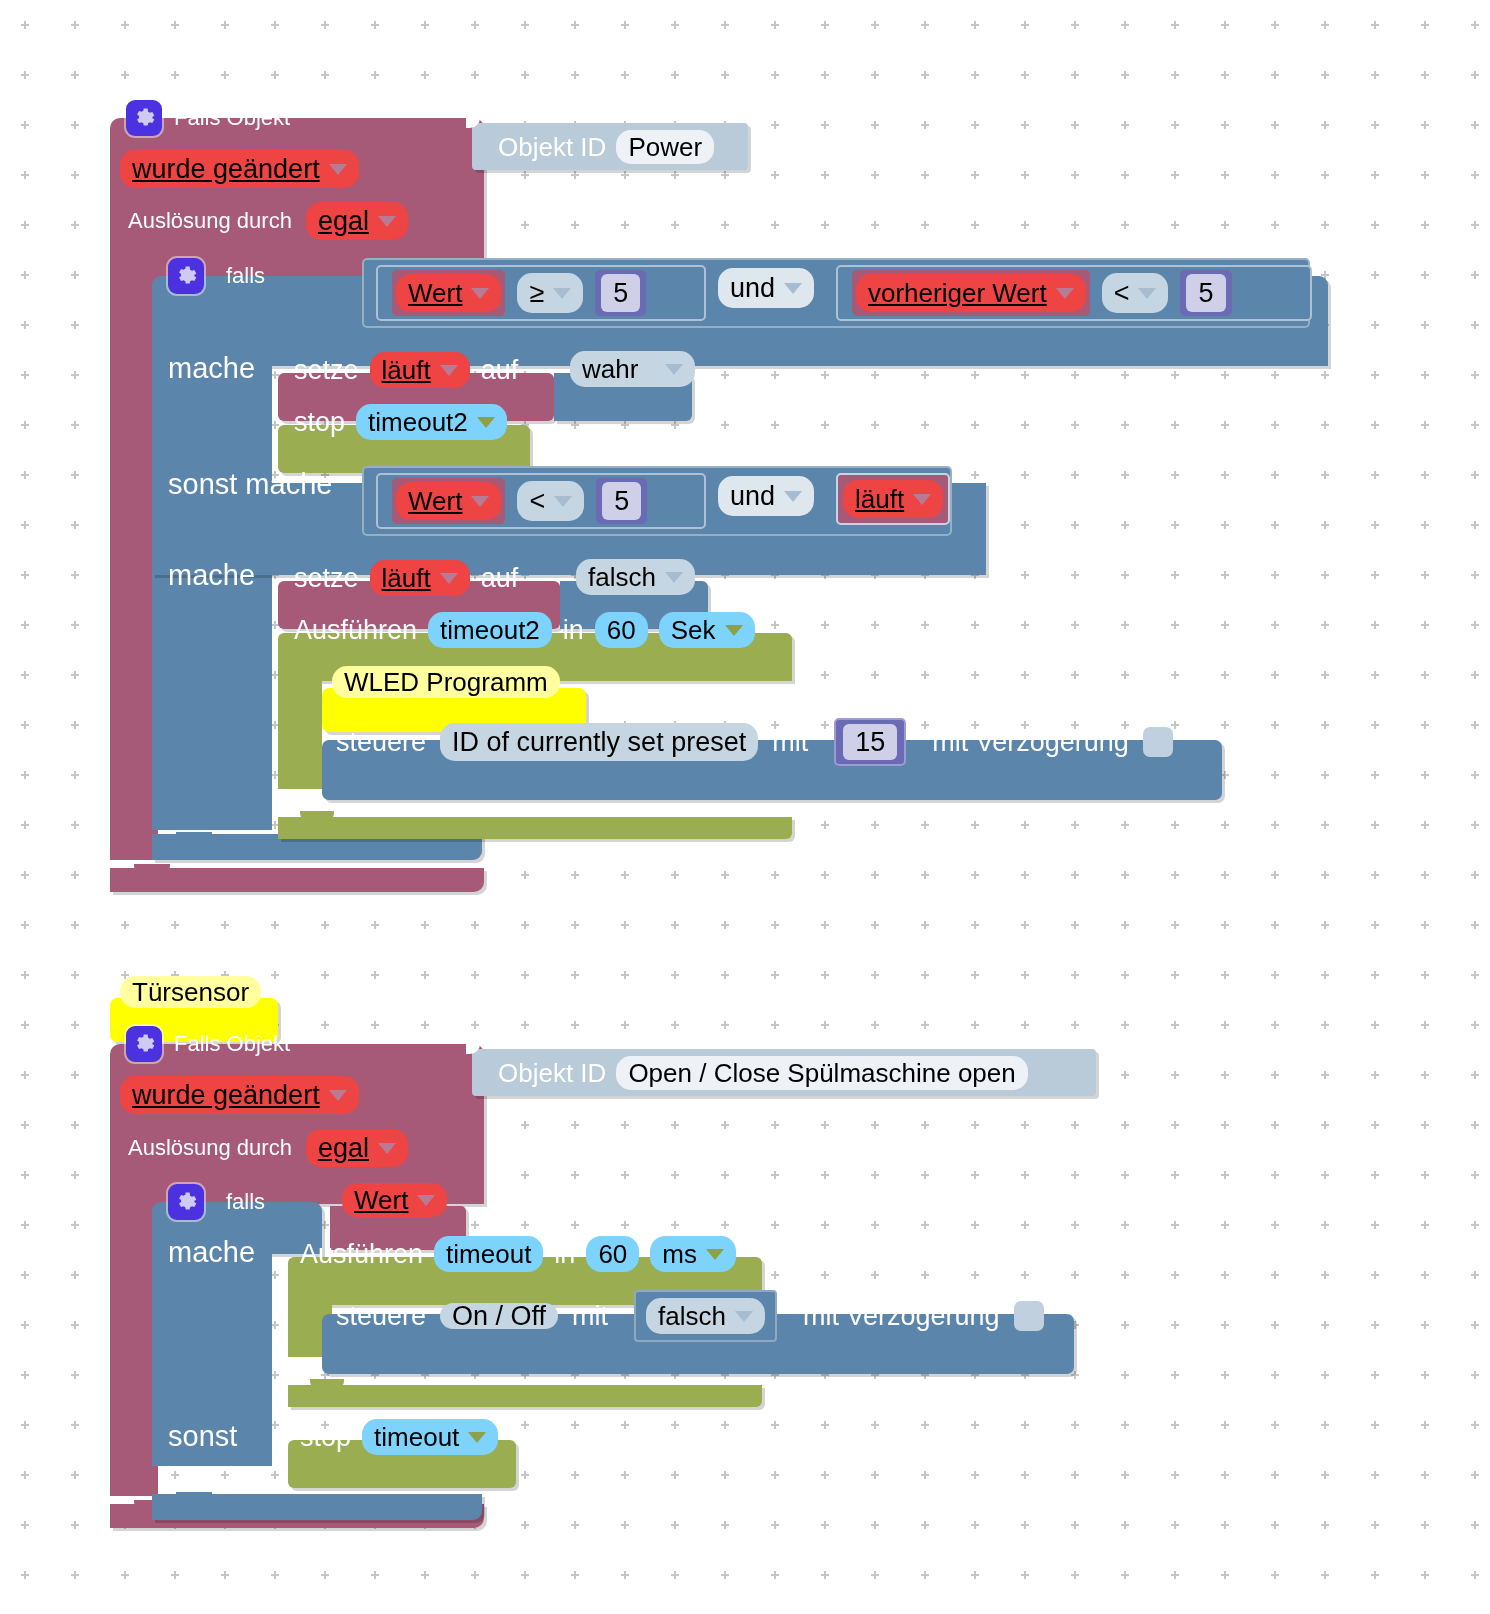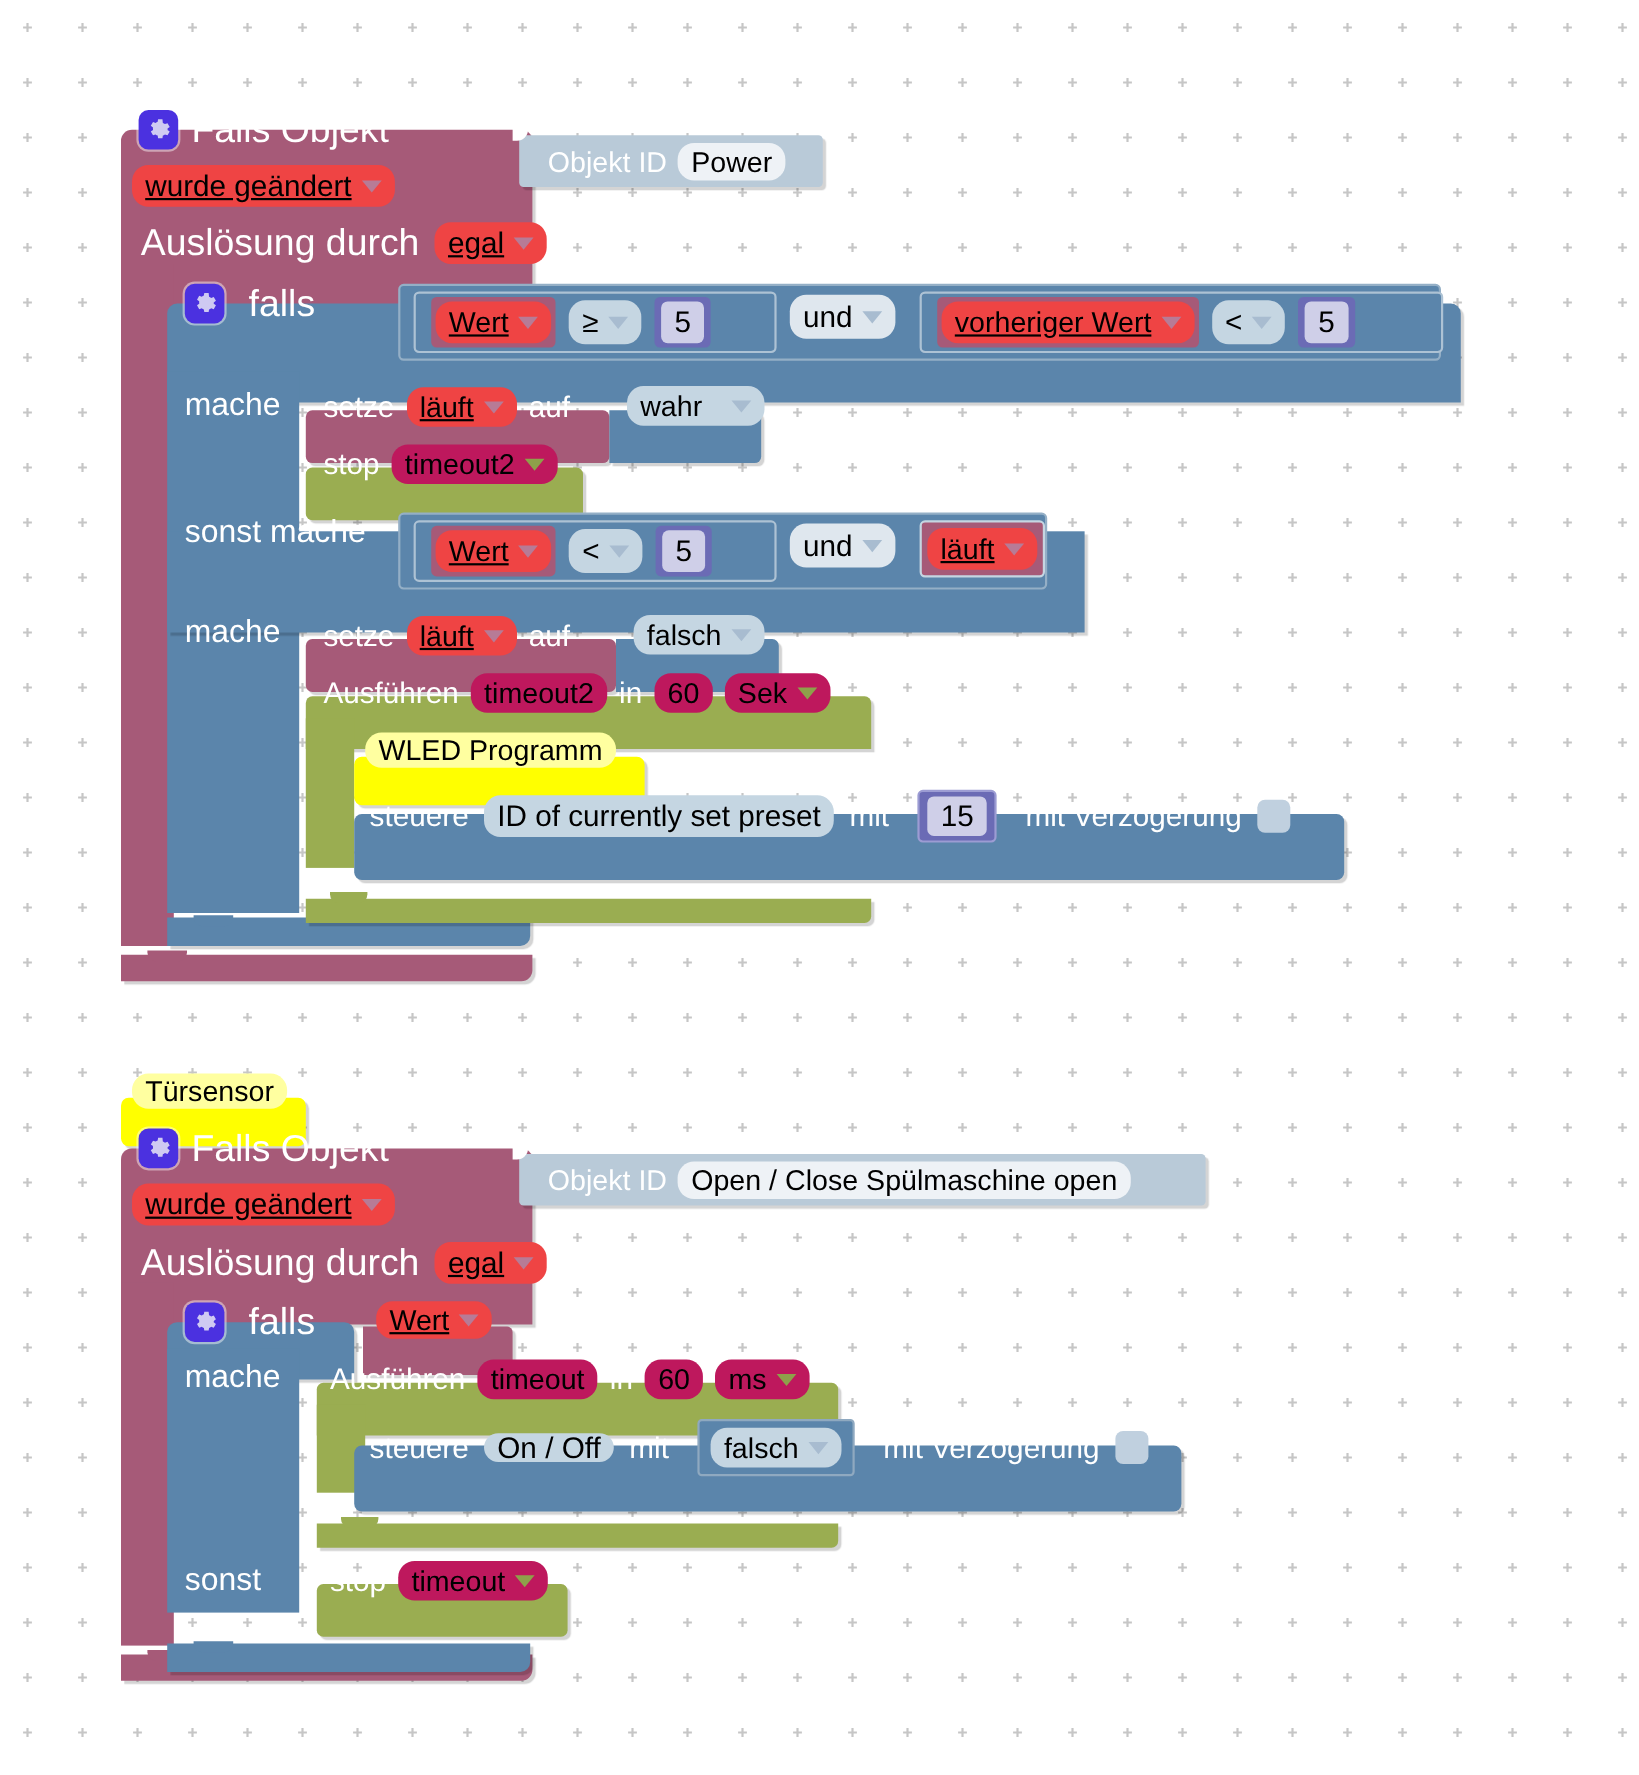--- a/index.html
+++ b/index.html
@@ -17,33 +17,33 @@
   }
   
   #grid{position:absolute;inset:0;z-index:0;pointer-events:none;}
   #canvas{position:absolute;inset:0;z-index:1;}
 
   
   .blk{position:absolute;box-sizing:border-box;}
   .shadow{filter:drop-shadow(3px 3px 0 rgba(0,0,0,0.17));margin-top:28px;}
 
   
-  .lbl{color:#ffffff;font-size:34px;line-height:1;white-space:nowrap;}
+  .lbl{color:#ffffff;font-size:22px;line-height:1;white-space:nowrap;}
 
   
   .field{
     display:inline-flex;align-items:center;justify-content:center;
     border-radius:15px;padding:4px 12px;
     color:#000;font-size:27px;line-height:1;white-space:nowrap;
     box-sizing:border-box;
   }
   .f-pink   {background:#ef4444;text-decoration:underline;}
   .f-lblue  {background:#c5d6e2;}
   .f-lblue2 {background:#dfe7ee;}
-  .f-green  {background:#be185d;}
+  .f-green  {background:#7dd3fc;}
   .f-purple {background:#cfcfe8;}
   .f-yellow {background:#ffffa0;}
   .f-white  {background:#eef2f6;}
   .f-rect{border-radius:6px;}
 
   .caret{
     display:inline-block;width:0;height:0;margin-left:9px;
     border-left:9px solid transparent;border-right:9px solid transparent;
     border-top:11px solid rgba(0,0,0,0.35);
   }

